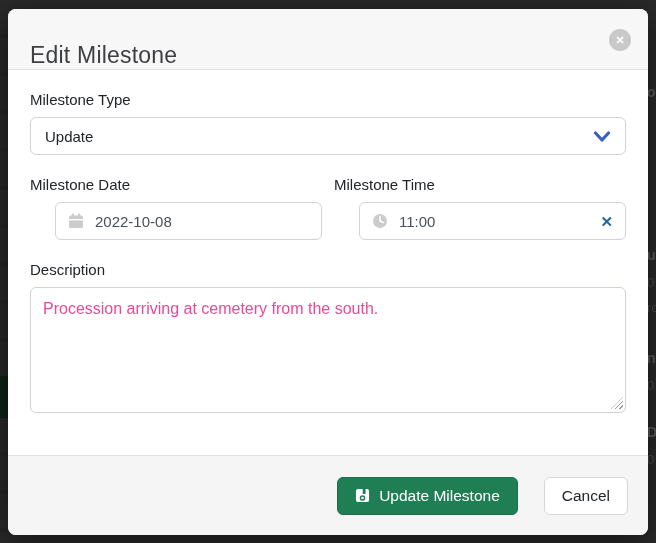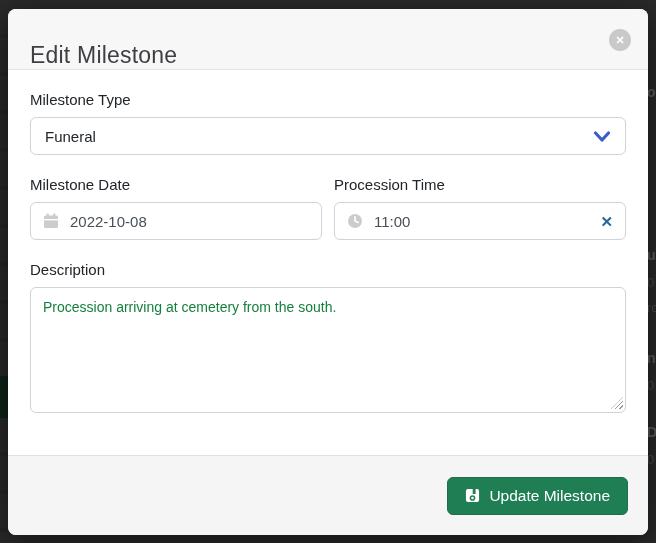--- a/index.html
+++ b/index.html
@@ -62,37 +62,37 @@
     display:flex; align-items:center; justify-content:space-between;
     padding:0 14px; cursor:pointer;
   }
   .select-value { font-size:15px; color:#212529; }
 
   .field-row { display:flex; gap:12px; margin-top:21px; }
   .field-col { flex:1 1 0; min-width:0; }
 
   .input-box {
     height:38px; border:1px solid #ced4da; border-radius:6px; background:#fff;
-    display:flex; align-items:center; padding:0 12px; gap:11px;
+    display:flex; align-items:center; padding:0 12px; gap:11px;margin-left:25px;
   }
   .input-box input {
     border:none; outline:none; background:transparent; padding:0; flex:1; min-width:0;
     font-size:15px; color:#495057; font-family:inherit;
   }
   .clear-x {
     color:#24679b; font-weight:700; font-size:15px; cursor:pointer;
     margin-left:4px; line-height:1;
   }
 
   .desc-group { margin-top:21px; }
   .ta-wrap { position:relative; }
   .ta-wrap textarea {
     display:block; width:100%; height:126px; resize:none;
     border:1px solid #ced4da; border-radius:6px; padding:9px 12px;
-    font-size:14px; color:#15803d; font-family:inherit; line-height:1.45; outline:none;
+    font-size:16px; color:#ec4899; font-family:inherit; line-height:1.45; outline:none;
   }
   .resize-handle {
     position:absolute; right:3px; bottom:4px; width:12px; height:12px;
     background:repeating-linear-gradient(-45deg, transparent 0 2px, #9a9a9a 2px 3px);
     clip-path:polygon(100% 0, 100% 100%, 0 100%);
     cursor:nwse-resize;
   }
 
   .modal-footer {
     flex:0 0 80px; height:80px; background:#f5f5f5; border-top:1px solid #e0e0e0;
@@ -137,21 +137,21 @@
     <div class="close-btn">
       <span>✕</span>
     </div>
   </div>
 
   <div class="modal-body">
 
     <div class="field-group">
       <label class="field-label">Milestone Type</label>
       <div class="select-box">
-        <span class="select-value">Funeral</span>
+        <span class="select-value">Update</span>
         <span class="icon">
           <svg width="18" height="13" viewBox="0 0 18 13">
             <polyline points="2.5,3 9,10 15.5,3" fill="none" stroke="#3a5fc8" stroke-width="3.2" stroke-linecap="round" stroke-linejoin="round"></polyline>
           </svg>
         </span>
       </div>
     </div>
 
     <div class="field-row">
       <div class="field-col">
@@ -162,21 +162,21 @@
               <rect x="1" y="2.5" width="14" height="12.5" rx="1.6" fill="#cccccc"></rect>
               <rect x="3.6" y="0.5" width="2.4" height="3.6" rx="1" fill="#cccccc"></rect>
               <rect x="10" y="0.5" width="2.4" height="3.6" rx="1" fill="#cccccc"></rect>
               <rect x="1" y="6" width="14" height="1.4" fill="#ffffff"></rect>
             </svg>
           </span>
           <input value="2022-10-08" style="">
         </div>
       </div>
       <div class="field-col">
-        <label class="field-label">Procession Time</label>
+        <label class="field-label">Milestone Time</label>
         <div class="input-box">
           <span class="icon">
             <svg width="16" height="16" viewBox="0 0 16 16">
               <circle cx="8" cy="8" r="7" fill="#cccccc"></circle>
               <polyline points="8,3.8 8,8 11.2,9.4" fill="none" stroke="#ffffff" stroke-width="1.6" stroke-linecap="round" stroke-linejoin="round"></polyline>
             </svg>
           </span>
           <input value="11:00" style="">
           <span class="clear-x">✕</span>
         </div>
@@ -198,15 +198,16 @@
       <span class="icon">
         <svg width="15" height="15" viewBox="0 0 16 16">
           <rect x="1" y="1" width="14" height="14" rx="2.2" fill="#ffffff"></rect>
           <rect x="8.2" y="1" width="3.1" height="5.4" fill="#1f7e54"></rect>
           <circle cx="8" cy="10.6" r="3" fill="#1f7e54"></circle>
           <circle cx="8" cy="10.6" r="1.4" fill="#ffffff"></circle>
         </svg>
       </span>
       <span>Update Milestone</span>
     </button>
+    <button class="btn btn-cancel">Cancel</button>
   </div>
 
 </div>
 
 </body></html>

